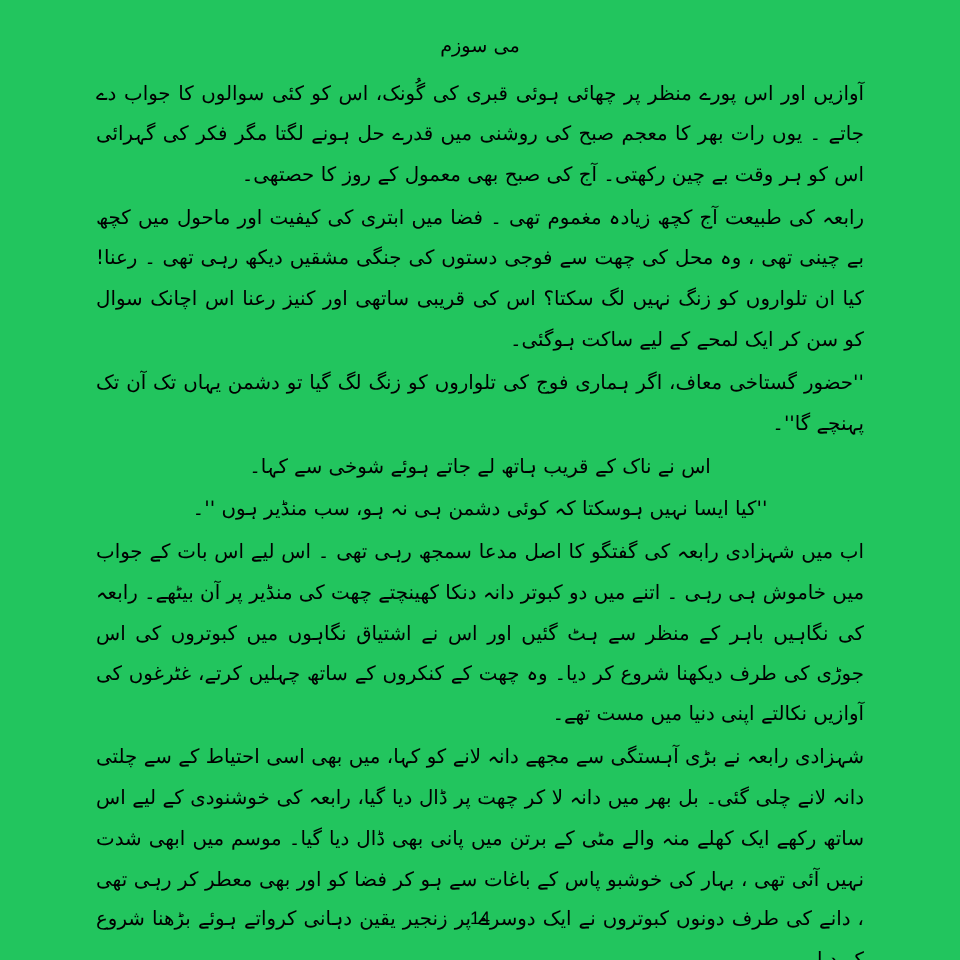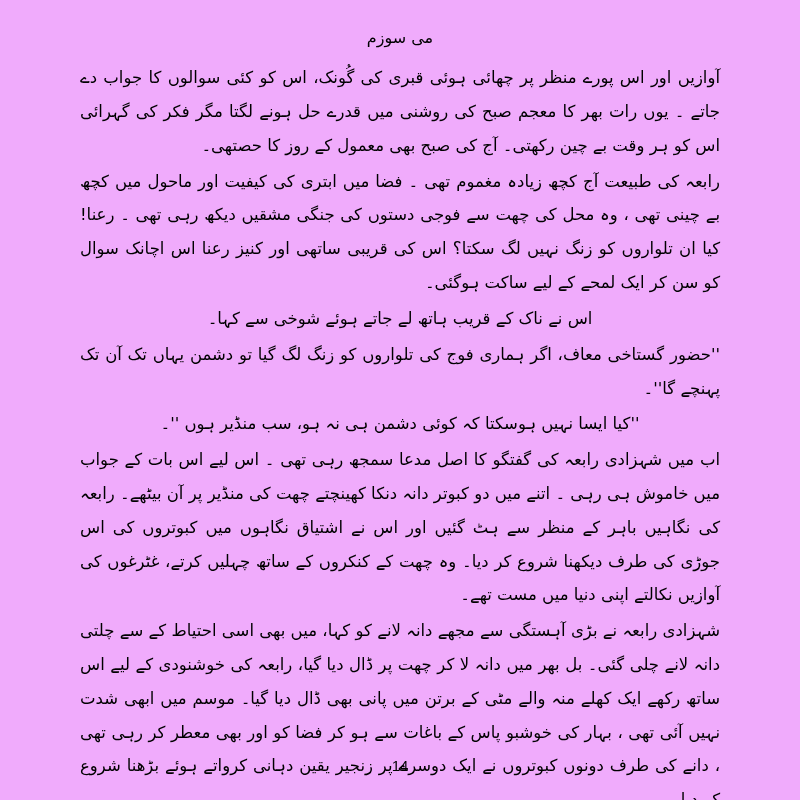--- a/index.html
+++ b/index.html
@@ -13,21 +13,21 @@
     font-family: "DejaVu Sans", sans-serif;
     color: #000000;
     overflow: hidden;
   }
   .page {
     position: relative;
     width: 800px;
     height: 800px;
     box-sizing: border-box;
     padding: 28px 80px 20px 80px;
-    background: #f0abfc;
+    background: #22c55e;
   }
   .header {
     text-align: center;
     font-size: 16px;
     line-height: 1.2;
     letter-spacing: 1px;
     margin: 0 0 14px 0;
     direction: rtl;
     font-family: "DejaVu Sans", sans-serif;
     font-weight: normal;
@@ -66,22 +66,22 @@
 </head>
 <body>
 
 <div class="page">
 
   <div class="header">می سوزم</div>
 
   <div class="body-text">
     <p class="para">آوازیں اور اس پورے منظر پر چھائی ہوئی قبری کی گُونک، اس کو کئی سوالوں کا جواب دے جاتے ۔ یوں رات بھر کا معجم صبح کی روشنی میں قدرے حل ہونے لگتا مگر فکر کی گہرائی اس کو ہر وقت بے چین رکھتی۔ آج کی صبح بھی معمول کے روز کا حصتھی۔</p>
     <p class="para">رابعہ کی طبیعت آج کچھ زیادہ مغموم تھی ۔ فضا میں ابتری کی کیفیت اور ماحول میں کچھ بے چینی تھی ، وہ محل کی چھت سے فوجی دستوں کی جنگی مشقیں دیکھ رہی تھی ۔ رعنا! کیا ان تلواروں کو زنگ نہیں لگ سکتا؟ اس کی قریبی ساتھی اور کنیز رعنا اس اچانک سوال کو سن کر ایک لمحے کے لیے ساکت ہوگئی۔</p>
+    <p class="para dialogue-right">''حضور گستاخی معاف، اگر ہماری فوج کی تلواروں کو زنگ لگ گیا تو دشمن یہاں تک آن تک پہنچے گا''۔</p>
     <p class="para dialogue">اس نے ناک کے قریب ہاتھ لے جاتے ہوئے شوخی سے کہا۔</p>
-    <p class="para dialogue-right">''حضور گستاخی معاف، اگر ہماری فوج کی تلواروں کو زنگ لگ گیا تو دشمن یہاں تک آن تک پہنچے گا''۔</p>
     <p class="para dialogue">''کیا ایسا نہیں ہوسکتا کہ کوئی دشمن ہی نہ ہو، سب منڈیر ہوں ''۔</p>
     <p class="para">اب میں شہزادی رابعہ کی گفتگو کا اصل مدعا سمجھ رہی تھی ۔ اس لیے اس بات کے جواب میں خاموش ہی رہی ۔ اتنے میں دو کبوتر دانہ دنکا کھینچتے چھت کی منڈیر پر آن بیٹھے۔ رابعہ کی نگاہیں باہر کے منظر سے ہٹ گئیں اور اس نے اشتیاق نگاہوں میں کبوتروں کی اس جوڑی کی طرف دیکھنا شروع کر دیا۔ وہ چھت کے کنکروں کے ساتھ چہلیں کرتے، غٹرغوں کی آوازیں نکالتے اپنی دنیا میں مست تھے۔</p>
     <p class="para">شہزادی رابعہ نے بڑی آہستگی سے مجھے دانہ لانے کو کہا، میں بھی اسی احتیاط کے سے چلتی دانہ لانے چلی گئی۔ بل بھر میں دانہ لا کر چھت پر ڈال دیا گیا، رابعہ کی خوشنودی کے لیے اس ساتھ رکھے ایک کھلے منہ والے مٹی کے برتن میں پانی بھی ڈال دیا گیا۔ موسم میں ابھی شدت نہیں آئی تھی ، بہار کی خوشبو پاس کے باغات سے ہو کر فضا کو اور بھی معطر کر رہی تھی ، دانے کی طرف دونوں کبوتروں نے ایک دوسرے پر زنجیر یقین دہانی کرواتے ہوئے بڑھنا شروع کر دیا۔</p>
 
   </div>
 
   <div class="page-number">14</div>
 
 </div>
 

